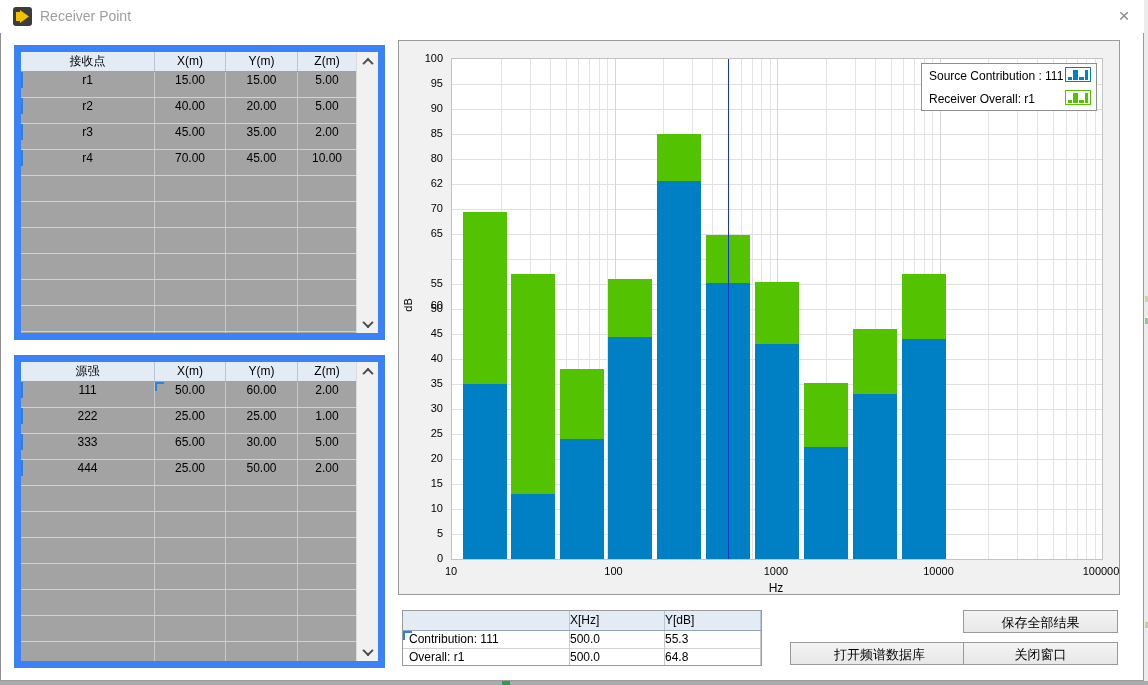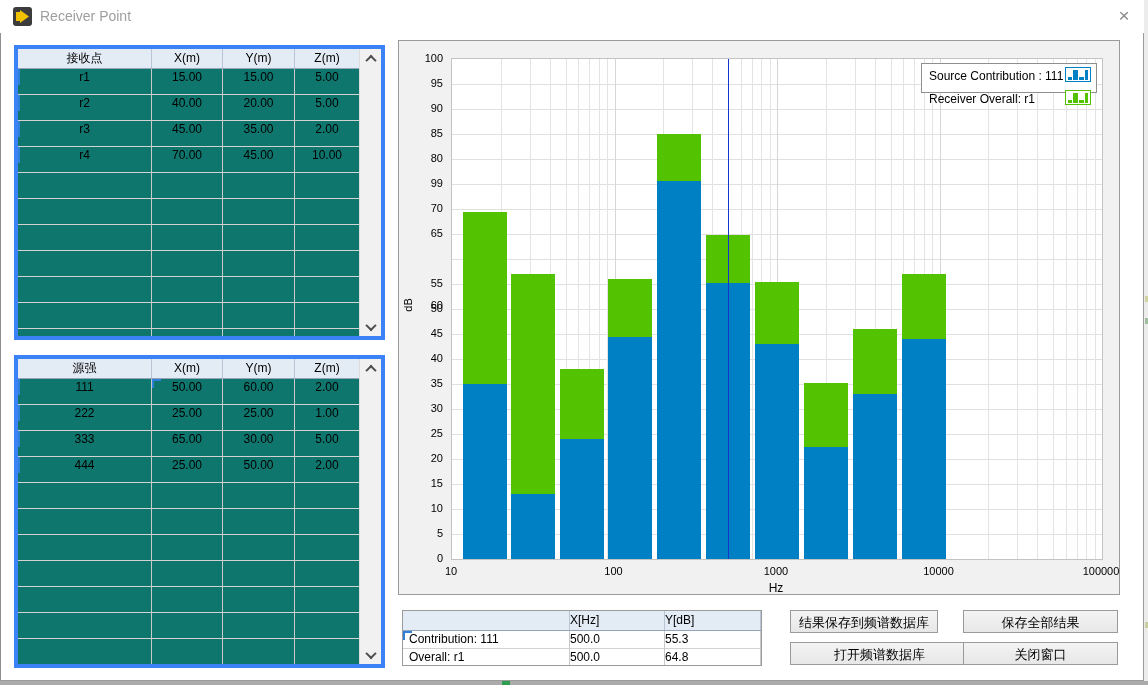--- a/index.html
+++ b/index.html
@@ -13,21 +13,21 @@
     font-size:19px;color:#8a8a8a;text-align:center;line-height:24px;cursor:default;}
   
   .edge-left{position:absolute;left:0;top:33px;width:1px;height:648px;background:#8f8f8f;}
   .edge-right{position:absolute;left:1143px;top:33px;width:1px;height:648px;background:#9b9b9b;}
   .edge-bottom{position:absolute;left:0;top:680px;width:1144px;height:1px;background:#9b9b9b;}
   .right-sliver{position:absolute;left:1144px;top:0;width:4px;height:685px;background:#ececec;}
   .sliver-speck{position:absolute;left:1145px;width:3px;height:6px;}
   .taskbar{position:absolute;left:0;top:681px;width:1148px;height:4px;background:#ababab;}
   .taskbar-mark{position:absolute;left:502px;top:681px;width:8px;height:4px;background:#2d9e4f;}
   
-  .panel{position:absolute;background:#0f766e;border:4px solid #3b82f6;box-sizing:border-box;overflow:hidden;}
+  .panel{position:absolute;background:#a3a3a3;border:7px solid #3b82f6;box-sizing:border-box;overflow:hidden;}
   .receiver-panel{left:14px;top:45px;width:371px;height:295px;}
   .source-panel{left:14px;top:355px;width:371px;height:313px;}
   .lv-table{position:absolute;left:0;top:0;right:21px;bottom:0;overflow:hidden;}
   .lv-row{display:flex;height:26px;position:relative;}
   .lv-row.lv-head{height:19px;border-bottom:1px solid #93a4bb;}
   .cell{box-sizing:border-box;border-right:1px solid #c9c9c9;border-bottom:1px solid #d2d2d2;
     text-align:center;font-size:12px;line-height:16px;overflow:hidden;white-space:nowrap;color:#000;}
   .lv-head .cell{background:#e3ebf5;border-bottom:none;line-height:18px;border-right:1px solid #b9c4d4;}
   .c0{width:134px;}.c1{width:71px;}.c2{width:72px;}.c3{flex:1;}
   .row-tick{position:absolute;left:0;top:0;width:2px;height:16px;background:#2f80d8;}
@@ -48,21 +48,21 @@
     border:1px solid #c3c3c3;box-sizing:content-box;}
   .hgrid{position:absolute;left:0;right:0;height:1px;background:#e0e0e0;}
   .vgrid{position:absolute;top:0;bottom:0;width:1px;background:#e4e4e4;}
   .vgrid.decade{background:#d6d6d6;}
   .bar{position:absolute;}
   .cursor-line{position:absolute;top:0;bottom:0;width:1px;}
   .ytick{position:absolute;width:28px;left:16px;text-align:right;font-size:11px;color:#000;height:13px;line-height:13px;}
   .xtick{position:absolute;top:524px;width:60px;text-align:center;font-size:11px;color:#000;}
   .axis-ylabel{position:absolute;left:-6px;top:258px;font-size:11px;color:#000;transform:rotate(-90deg);width:30px;text-align:center;}
   .axis-xlabel{position:absolute;left:347px;top:540px;width:60px;text-align:center;font-size:12px;color:#000;}
-  .legend{position:absolute;left:522px;top:22px;width:176px;height:30px;background:#fff;border:1px solid #8f8f8f;box-sizing:border-box;}
+  .legend{position:absolute;left:522px;top:22px;width:176px;height:48px;background:#fff;border:1px solid #8f8f8f;box-sizing:border-box;}
   .legend-row{position:relative;height:23px;display:flex;align-items:center;padding-left:7px;}
   .legend-label{font-size:12px;color:#000;white-space:nowrap;}
   .licon{position:absolute;right:5px;top:3px;width:26px;height:15px;background:#fff;border:1px solid #000;
     box-sizing:border-box;display:flex;align-items:flex-end;gap:1px;padding:1px 2px;}
   .lbar{display:inline-block;}
   
   .readout{position:absolute;left:402px;top:610px;width:360px;height:56px;background:#fff;
     border:1px solid #9b9b9b;box-sizing:border-box;overflow:hidden;}
   .ro-row{display:flex;height:18px;position:relative;}
   .ro-row.ro-head{height:19px;border-bottom:1px solid #93a4bb;}
@@ -365,21 +365,21 @@
         <div class="ytick" style="top: 386px;">25</div>
         <div class="ytick" style="top: 361px;">30</div>
         <div class="ytick" style="top: 336px;">35</div>
         <div class="ytick" style="top: 311px;">40</div>
         <div class="ytick" style="top: 286px;">45</div>
         <div class="ytick" style="top: 261px;">50</div>
         <div class="ytick" style="top: 236px;">55</div>
         <div class="ytick" style="top: 211px; margin-top: 47px;">60</div>
         <div class="ytick" style="top: 186px;">65</div>
         <div class="ytick" style="top: 161px;">70</div>
-        <div class="ytick" style="top: 136px;">99</div>
+        <div class="ytick" style="top: 136px;">62</div>
         <div class="ytick" style="top: 111px;">80</div>
         <div class="ytick" style="top: 86px;">85</div>
         <div class="ytick" style="top: 61px;">90</div>
         <div class="ytick" style="top: 36px;">95</div>
         <div class="ytick" style="top: 11px;">100</div>
       </div>
     <div class="plot" id="plot">
         <div class="hgrid" style="top: 475px;"></div>
         <div class="hgrid" style="top: 450px;"></div>
         <div class="hgrid" style="top: 425px;"></div>
@@ -497,21 +497,20 @@
         <div class="ro-cell r1 cellwrap">500.0</div>
         <div class="ro-cell r2 cellwrap">55.3</div>
       </div>
       <div class="ro-row">
         <div class="ro-cell r0 cellwrap">Overall: r1</div>
         <div class="ro-cell r1 cellwrap">500.0</div>
         <div class="ro-cell r2 cellwrap">64.8</div>
       </div>
     </div>
 
-  <button class="btn btn1">结果保存到频谱数据库</button>
   <button class="btn btn2">保存全部结果</button>
   <button class="btn btn3">打开频谱数据库</button>
   <button class="btn btn4">关闭窗口</button>
 
   <div class="edge-left"></div>
   <div class="edge-right"></div>
   <div class="edge-bottom"></div>
   <div class="right-sliver"></div>
   <div class="sliver-speck" style="top:296px;background:#cfd4a0;"></div>
   <div class="sliver-speck" style="top:318px;background:#9fbf9f;"></div>

